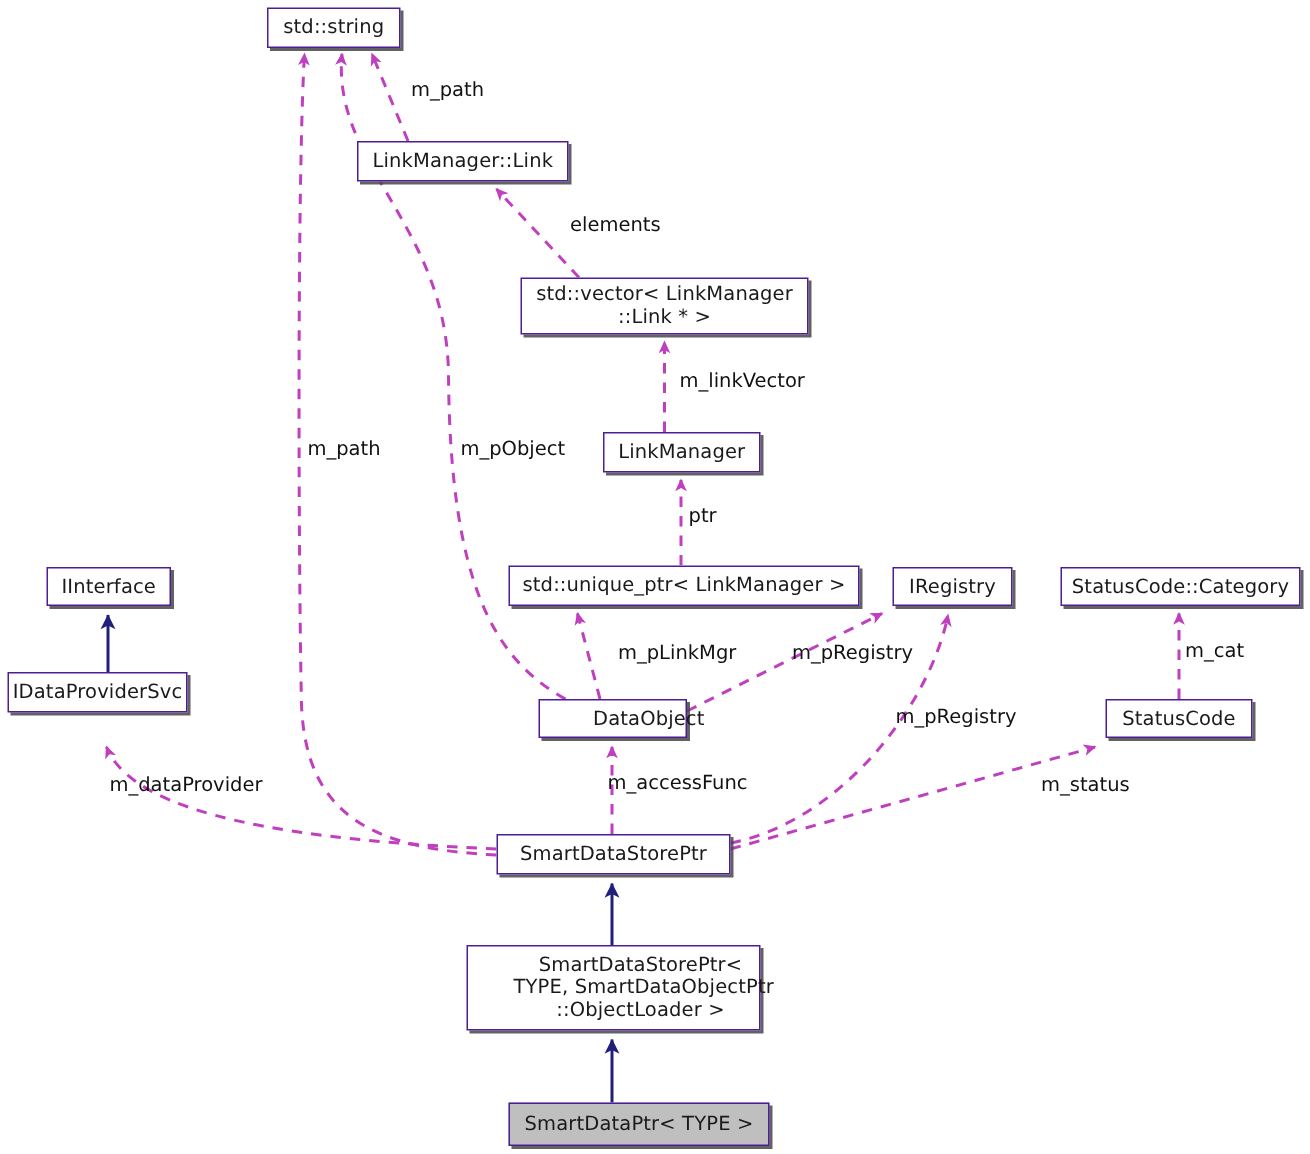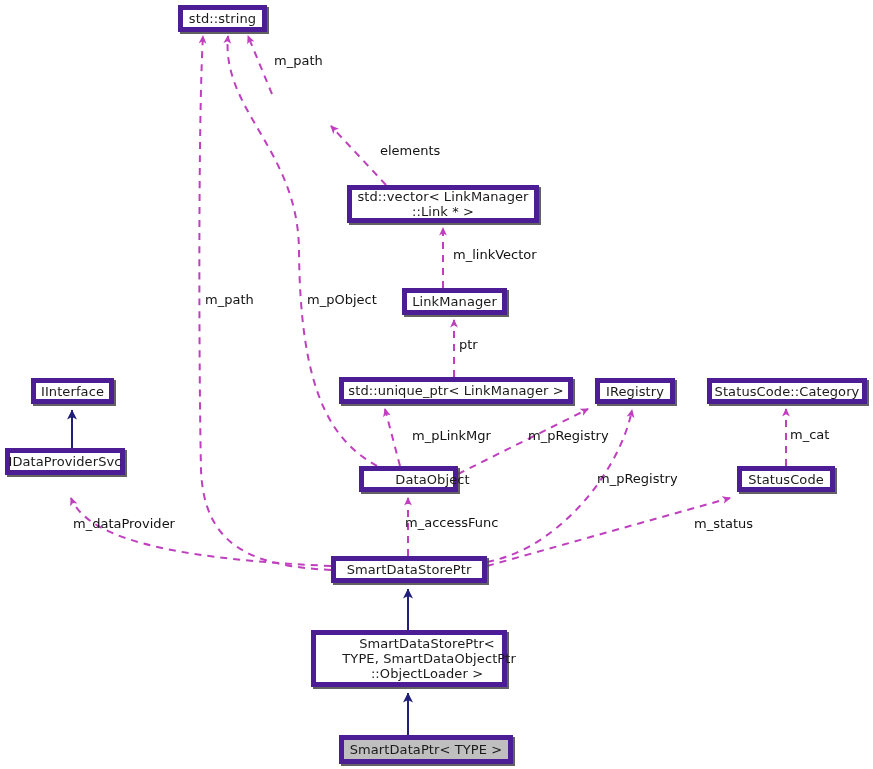--- a/index.html
+++ b/index.html
@@ -20,21 +20,21 @@
     left: 0;
     top: 0;
     width: 873px;
     height: 769px;
     pointer-events: none;
   }
   .node {
     position: absolute;
     box-sizing: border-box;
     background: #ffffff;
-    border: 5px solid #4c1d95;
+    border: 1px solid #4c1d95;
     box-shadow: 2px 2px 0 0 rgba(70,70,70,0.85);
     display: flex;
     align-items: center;
     justify-content: center;
     text-align: center;
     color: #1a1a1a;
     font-size: 13px;
     line-height: 15px;
     white-space: pre;
     letter-spacing: 0.1px;
@@ -85,20 +85,21 @@
 
     <g stroke="#20207a" stroke-width="2" fill="none">
       <path d="M 72,465 L 72,410" marker-end="url(#arrow-inherit)"></path>
       <path d="M 408,630 L 408,589" marker-end="url(#arrow-inherit)"></path>
       <path d="M 408,735 L 408,693" marker-end="url(#arrow-inherit)"></path>
     </g>
   </svg>
 
   <div class="node" style="left:178px; top:5px; width:89px; height:27px;">std::string</div>
 
+  <div class="node" style="left:238px; top:94px; width:141px; height:27px;">LinkManager::Link</div>
 
   <div class="node" style="left:347px; top:185px; width:192px; height:38px;">std::vector&lt; LinkManager
 ::Link * &gt;</div>
 
   <div class="node" style="left:402px; top:288px; width:105px; height:27px;">LinkManager</div>
 
   <div class="node" style="left:31px; top:378px; width:83px; height:26px;">IInterface</div>
 
   <div class="node" style="left:339px; top:377px; width:234px; height:27px;">std::unique_ptr&lt; LinkManager &gt;</div>
 

